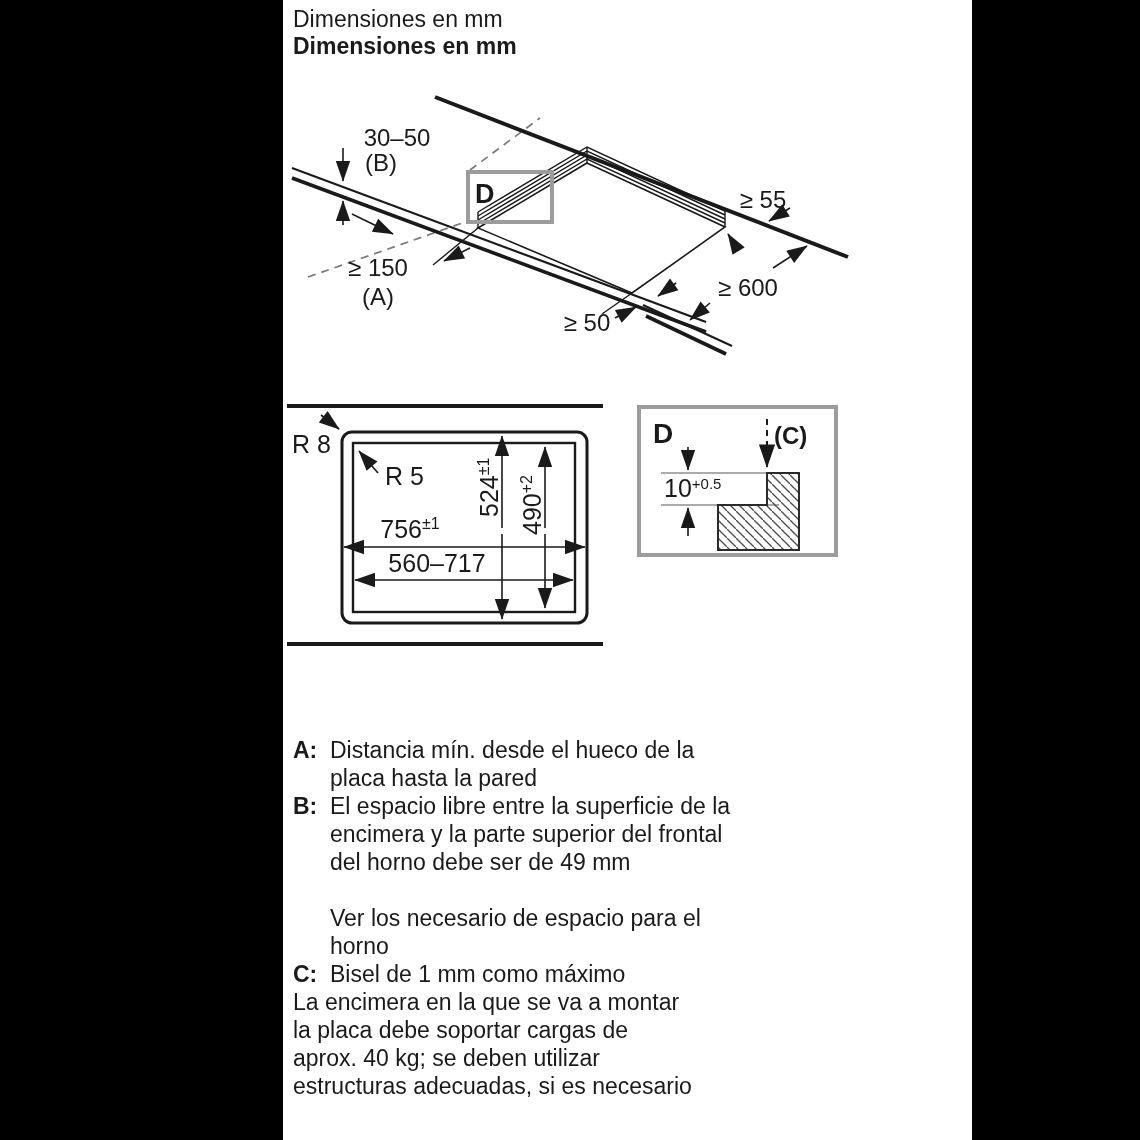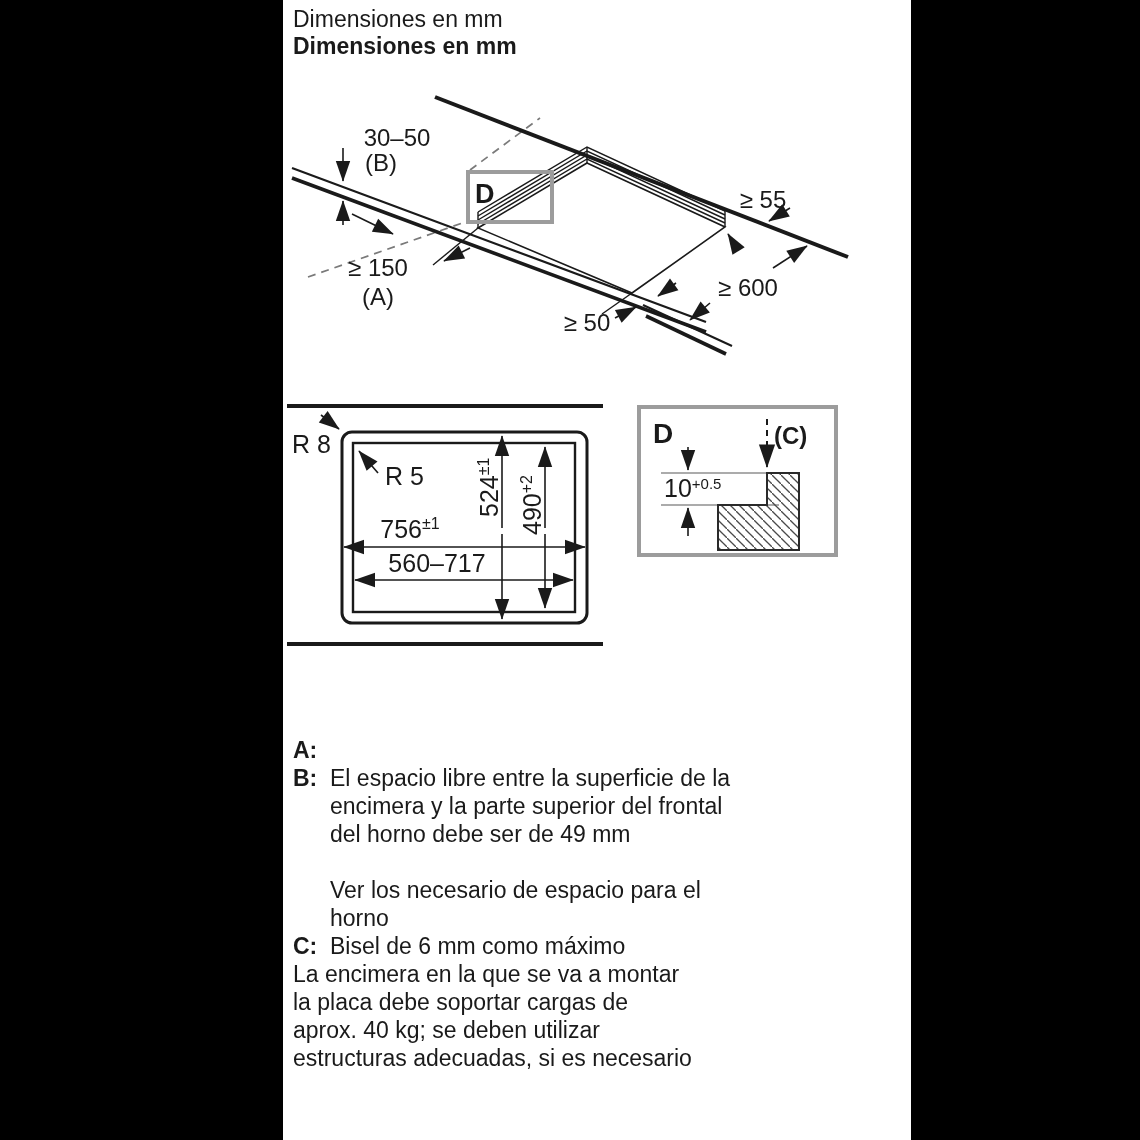--- a/index.html
+++ b/index.html
@@ -2,21 +2,21 @@
 <html><head>
 <meta charset="utf-8">
 <style>
   html,body{margin:0;padding:0;}
   body{
     width:1140px;height:1140px;background:#000;position:relative;
     font-family:"Liberation Sans", sans-serif;color:#1a1a1a;
     -webkit-font-smoothing:antialiased;
   }
   .content{
-    position:absolute;left:283px;top:0;width:628px;height:1140px;background:#fff;
+    position:absolute;left:283px;top:0;width:689px;height:1140px;background:#fff;
   }
   .title{position:absolute;top:6px;left:10px;font-size:23px;line-height:27px;}
   .title .t1{font-weight:400;}
   .title .t2{font-weight:700;}
   svg text{fill:#1a1a1a;font-family:"Liberation Sans", sans-serif;}
   .svg-abs{position:absolute;}
   .notes{position:absolute;top:736px;left:10px;width:552px;font-size:23px;line-height:28px;}
   .entry{display:flex;}
   .entry .lbl{width:37px;flex:0 0 37px;font-weight:700;}
   .entry .body{width:420px;}
@@ -168,29 +168,30 @@
     </g>
 
     <text x="16" y="40" font-size="28" font-weight="700">D</text>
     <text x="137" y="41" font-size="24" font-weight="700">(C)</text>
     <text x="27" y="94" font-size="25"><tspan>10</tspan><tspan dy="-8" font-size="15">+0.5</tspan></text>
   </svg>
 
   <div class="notes">
     <div class="entry">
       <div class="lbl">A:</div>
+      <div class="body">Distancia mín. desde el hueco de la placa hasta la pared</div>
     </div>
     <div class="entry">
       <div class="lbl">B:</div>
       <div class="body">El espacio libre entre la superficie de la encimera y la parte superior del frontal del horno debe ser de 49 mm</div>
     </div>
     <div class="entry gap">
       <div class="lbl"></div>
       <div class="body">Ver los necesario de espacio para el horno</div>
     </div>
     <div class="entry">
       <div class="lbl">C:</div>
-      <div class="body">Bisel de 6 mm como máximo</div>
+      <div class="body">Bisel de 1 mm como máximo</div>
     </div>
     <div class="footer-par">La encimera en la que se va a montar la placa debe soportar cargas de aprox. 40 kg; se deben utilizar estructuras adecuadas, si es necesario</div>
   </div>
 
 </div>
 
 </body></html>

